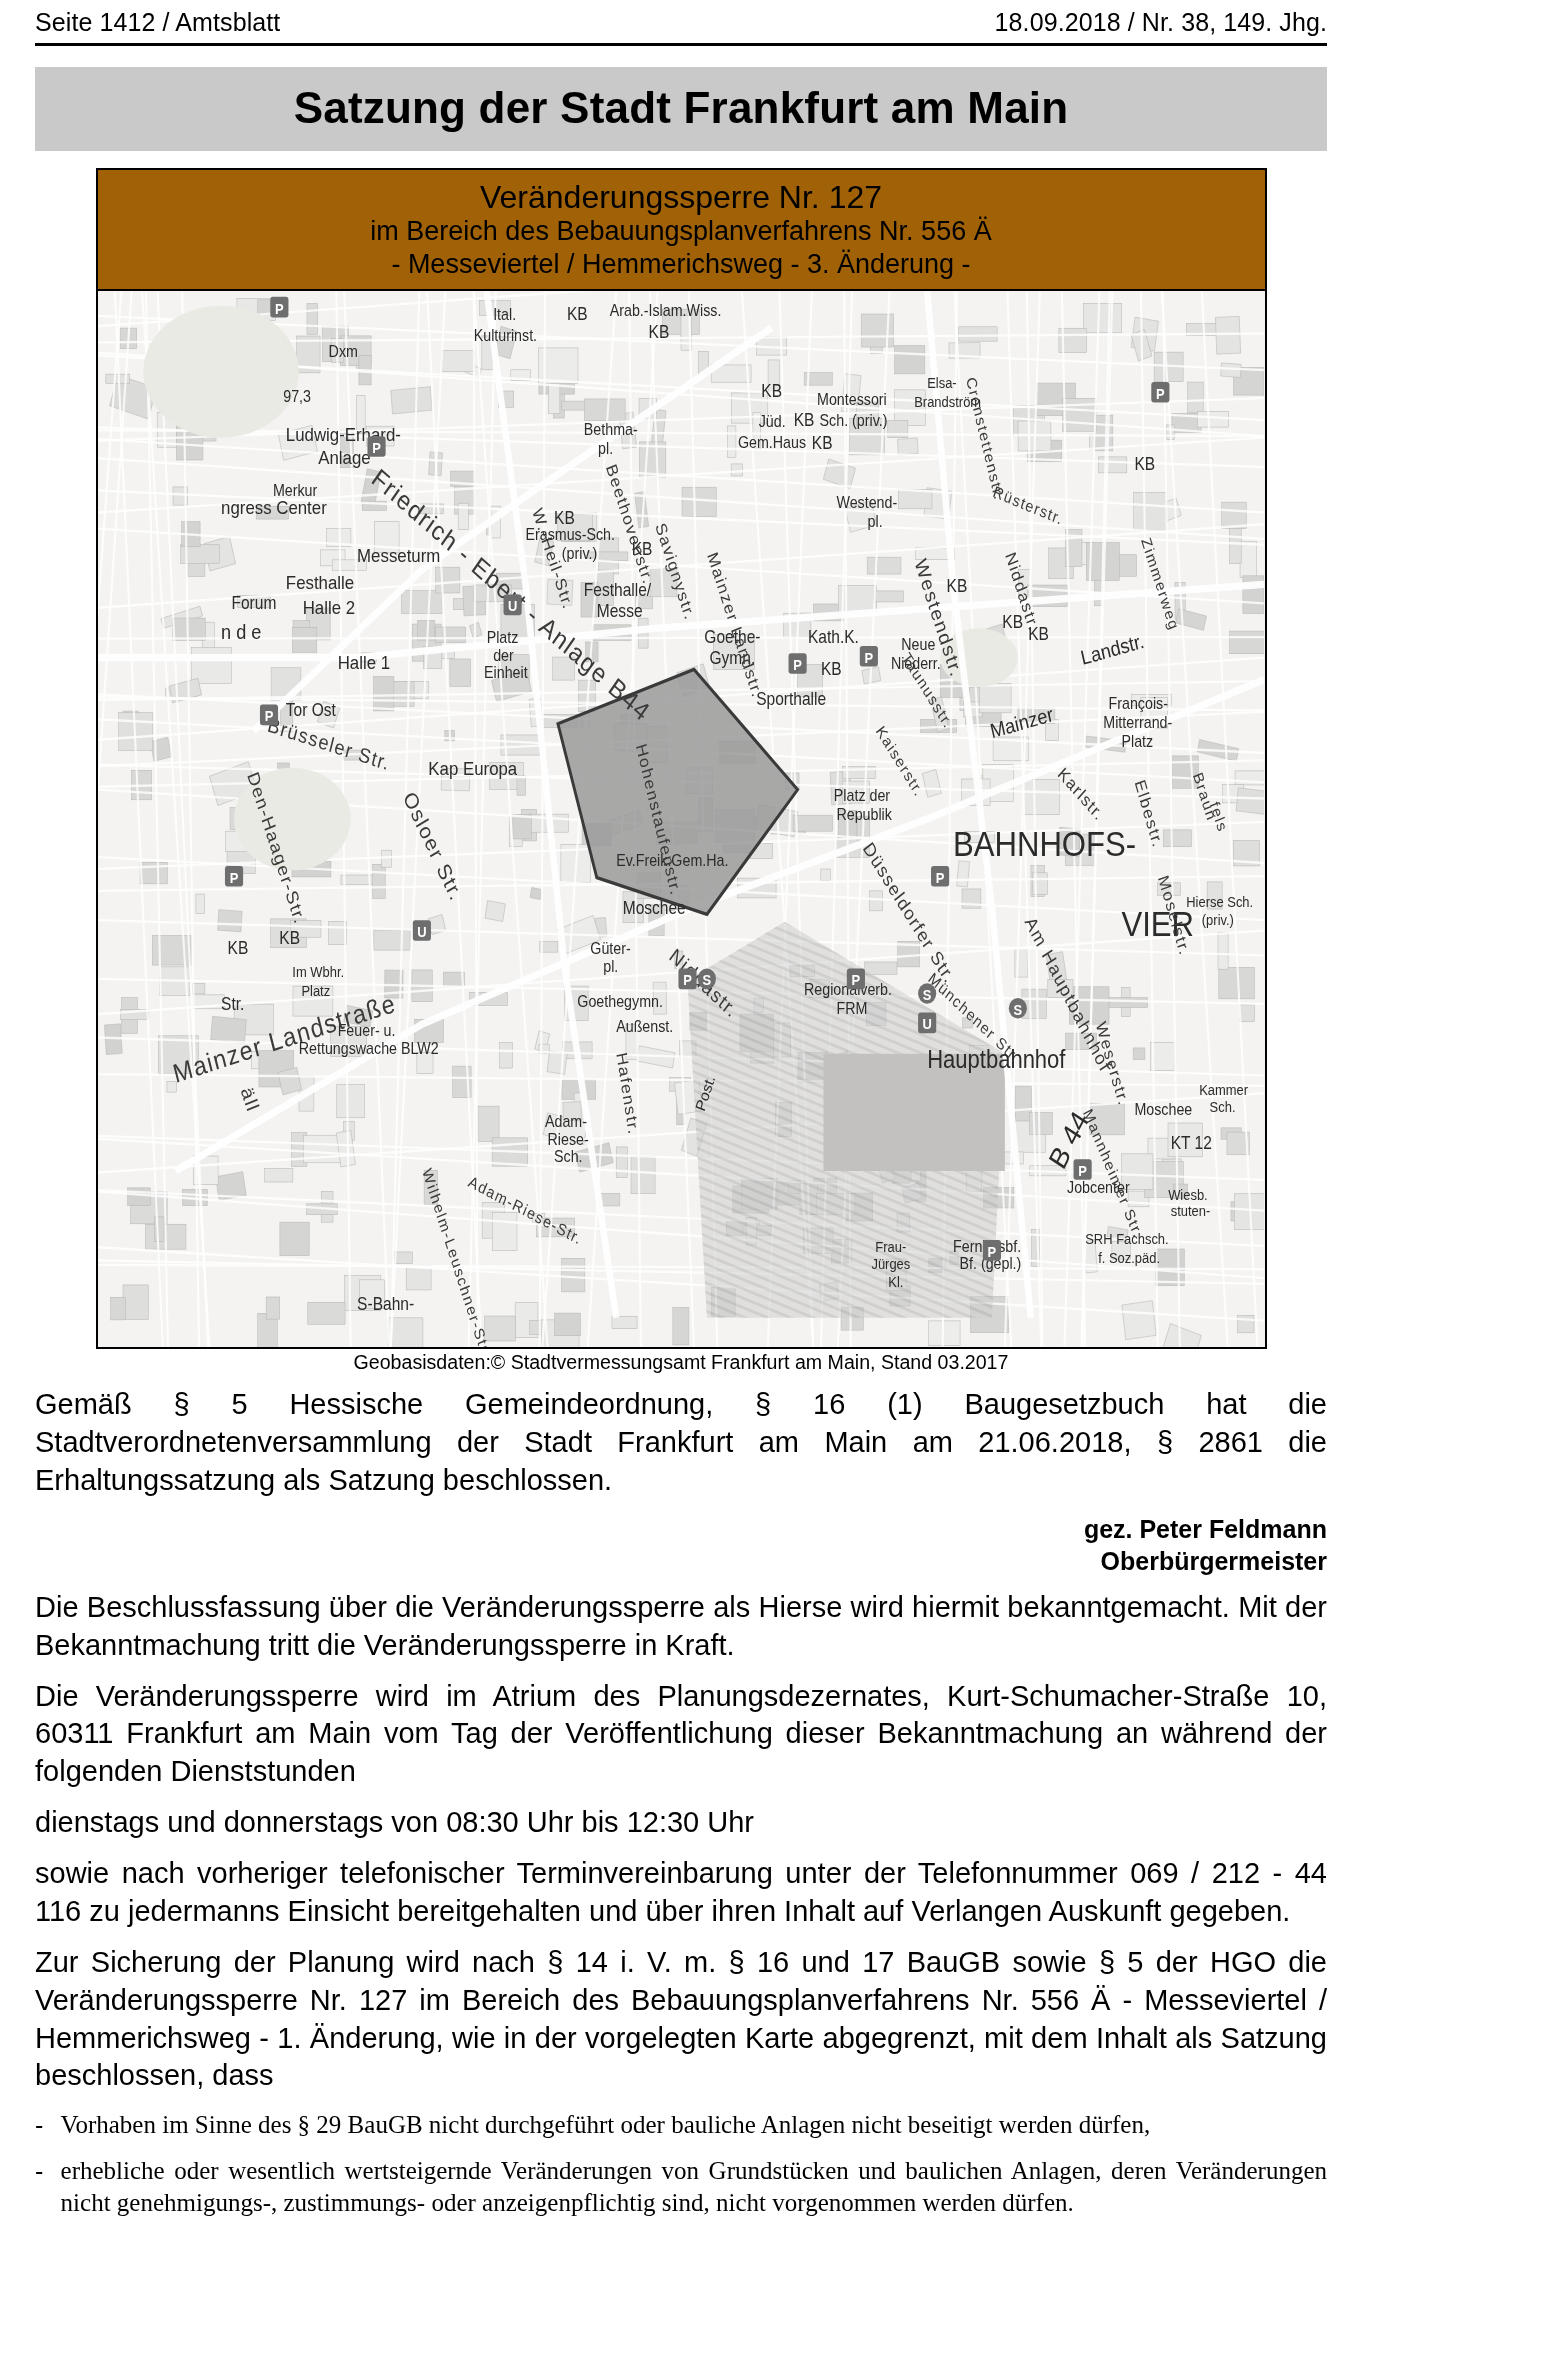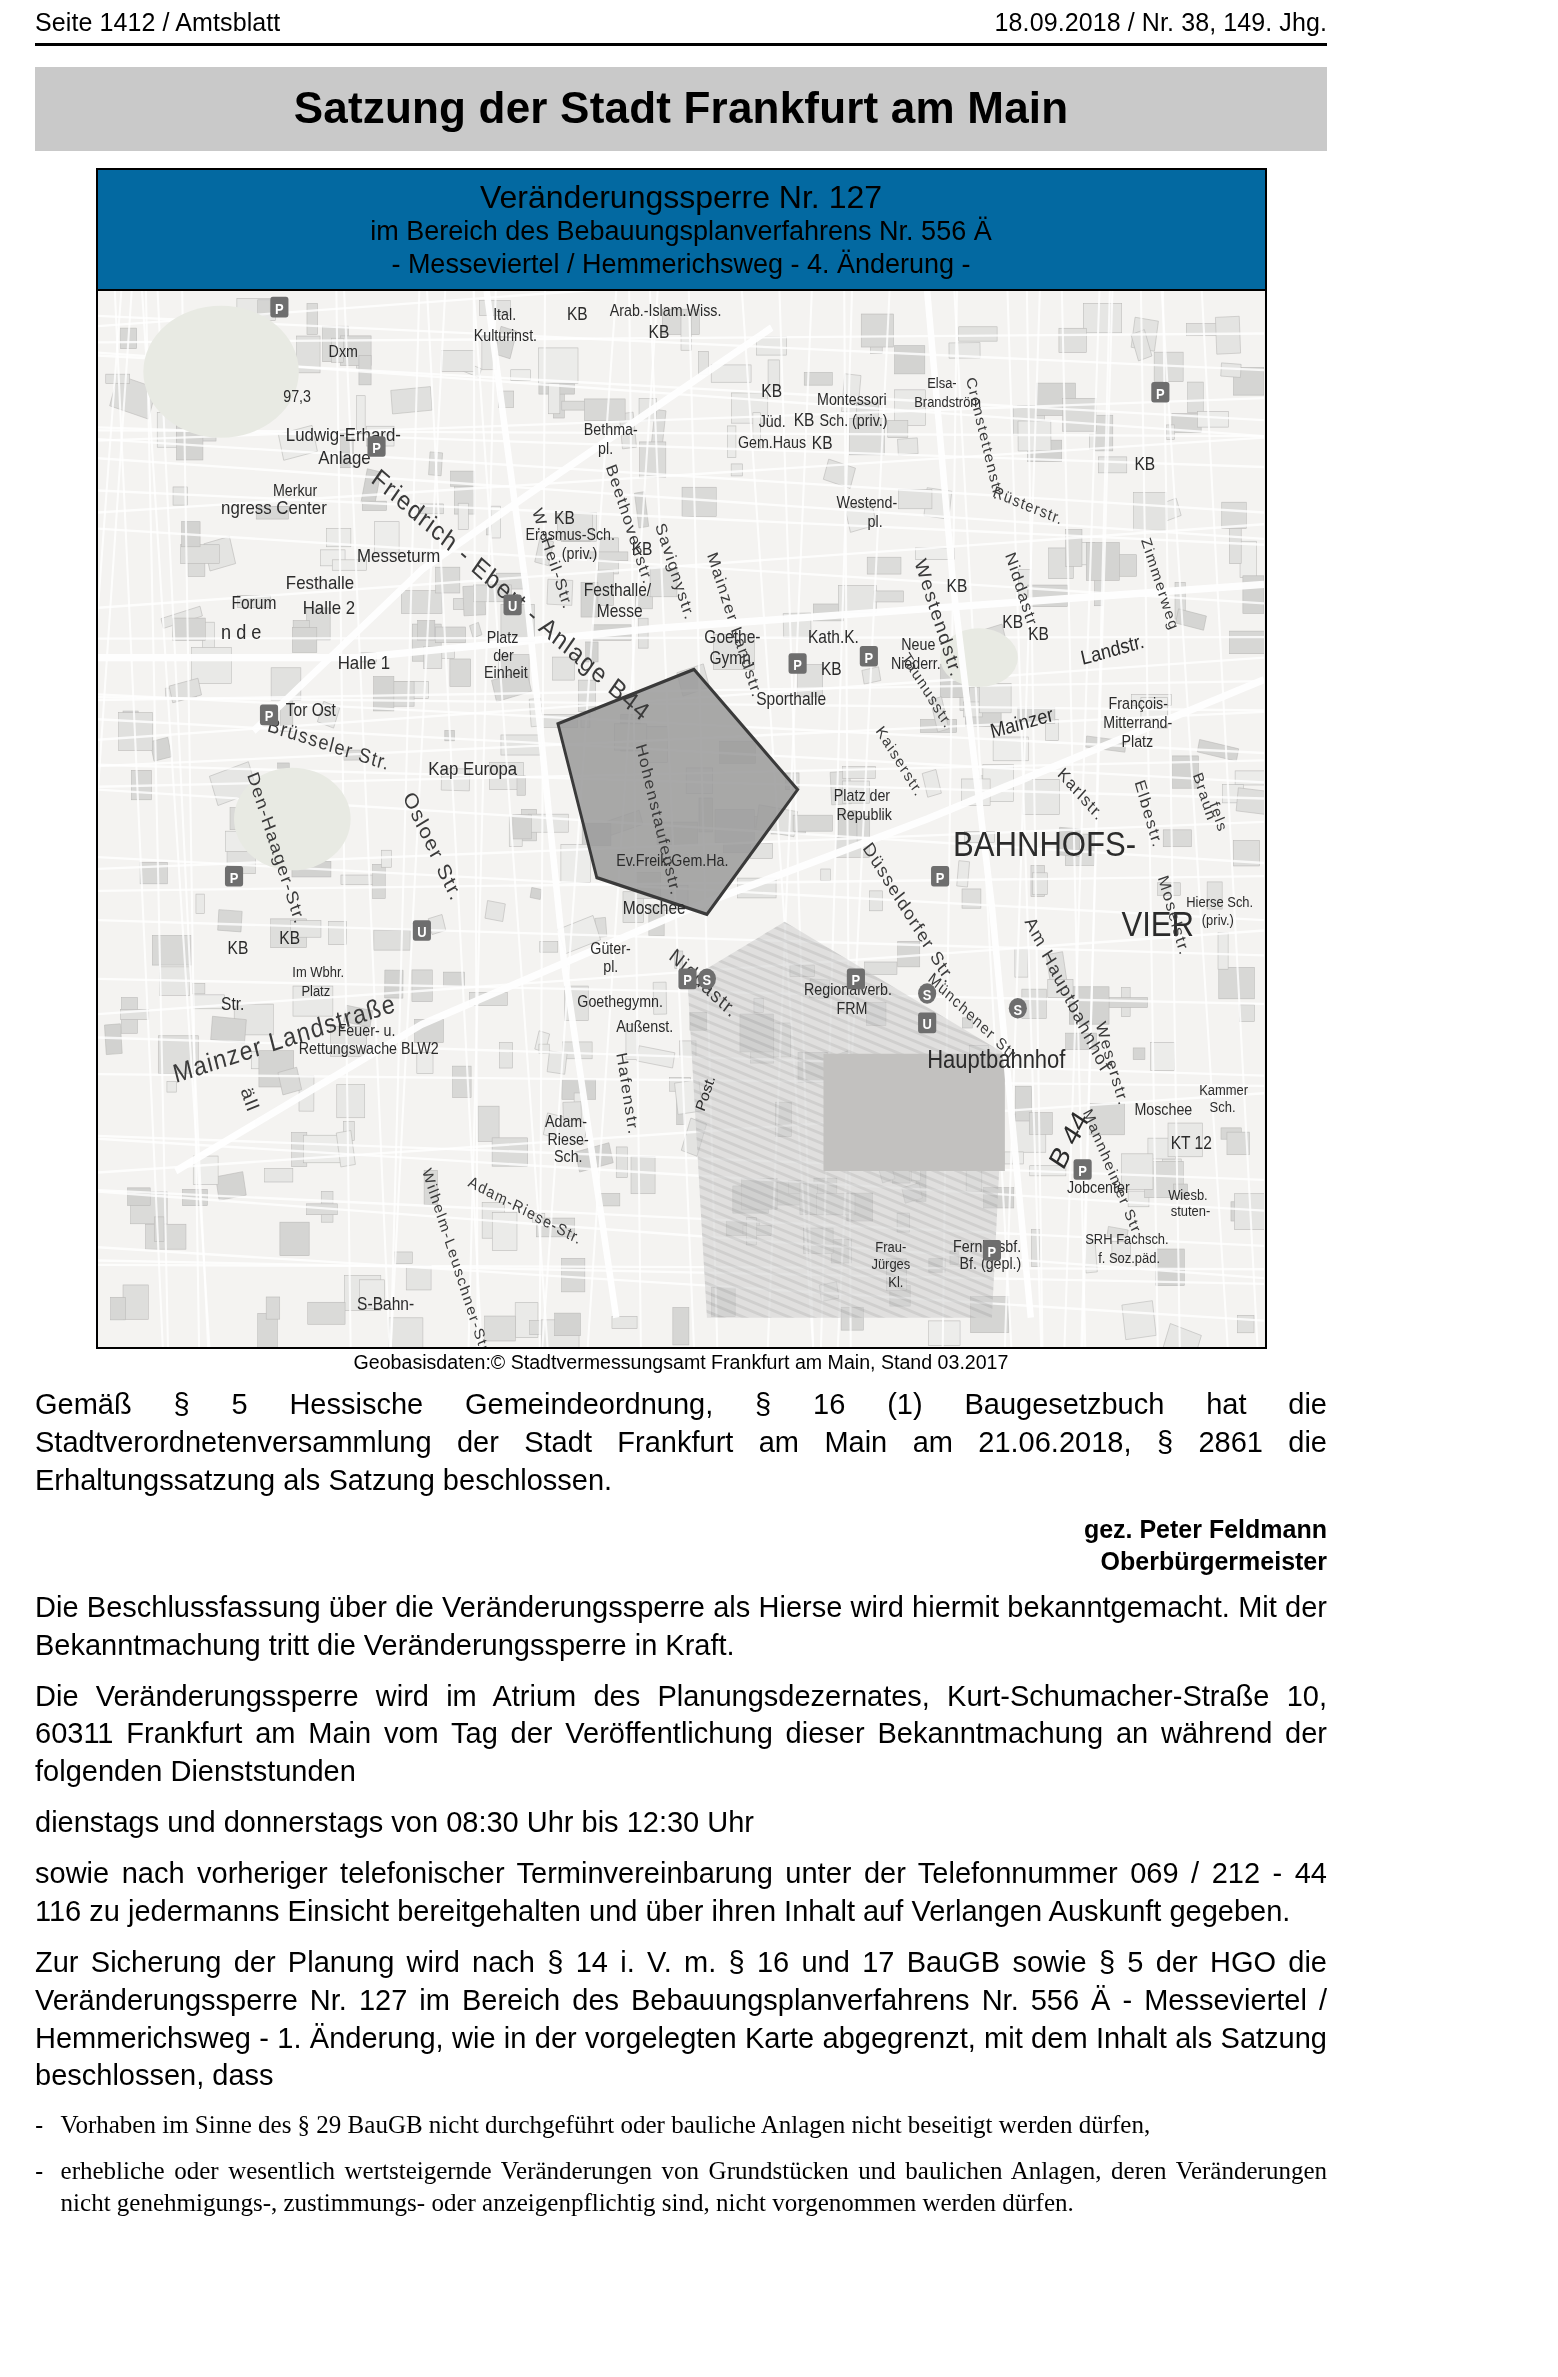--- a/index.html
+++ b/index.html
@@ -43,21 +43,21 @@
     font-weight: bold;
     letter-spacing: 0.2px;
   }
 
   
   .map-block {
     margin: 16.6px auto 0 auto;
     width: 1171px;
     border: 2.3px solid #000;
     box-sizing: border-box;
-    background: #0369a1;
+    background: #a16207;
   }
   .map-heading {
     text-align: center;
     padding: 10.5px 7.5px 9px 7.5px;
   }
   .map-heading .l1 {
     font-size: 32px;
     line-height: 1.12;
   }
   .map-heading .l2 {
@@ -130,21 +130,21 @@
   </div>
 
   <div class="title-band">
     <h1>Satzung der Stadt Frankfurt am Main</h1>
   </div>
 
   <div class="map-block">
     <div class="map-heading">
       <div class="l1">Veränderungssperre Nr. 127</div>
       <div class="l2">im Bereich des Bebauungsplanverfahrens Nr. 556 Ä</div>
-      <div class="l3">- Messeviertel / Hemmerichsweg - 4. Änderung -</div>
+      <div class="l3">- Messeviertel / Hemmerichsweg - 3. Änderung -</div>
     </div>
     <div class="map-canvas">
       <svg id="map-svg" width="1166" height="1056" viewBox="0 0 900 720" preserveAspectRatio="none">
         <defs>
           <pattern id="rail" width="6" height="6" patternUnits="userSpaceOnUse" patternTransform="rotate(20)">
             <rect width="6" height="6" fill="#cfcfcf"></rect>
             <rect width="6" height="2" fill="#b2b2b2"></rect>
           </pattern>
         </defs>
         <rect x="0" y="0" width="900" height="720" fill="#f4f3f1"></rect>

